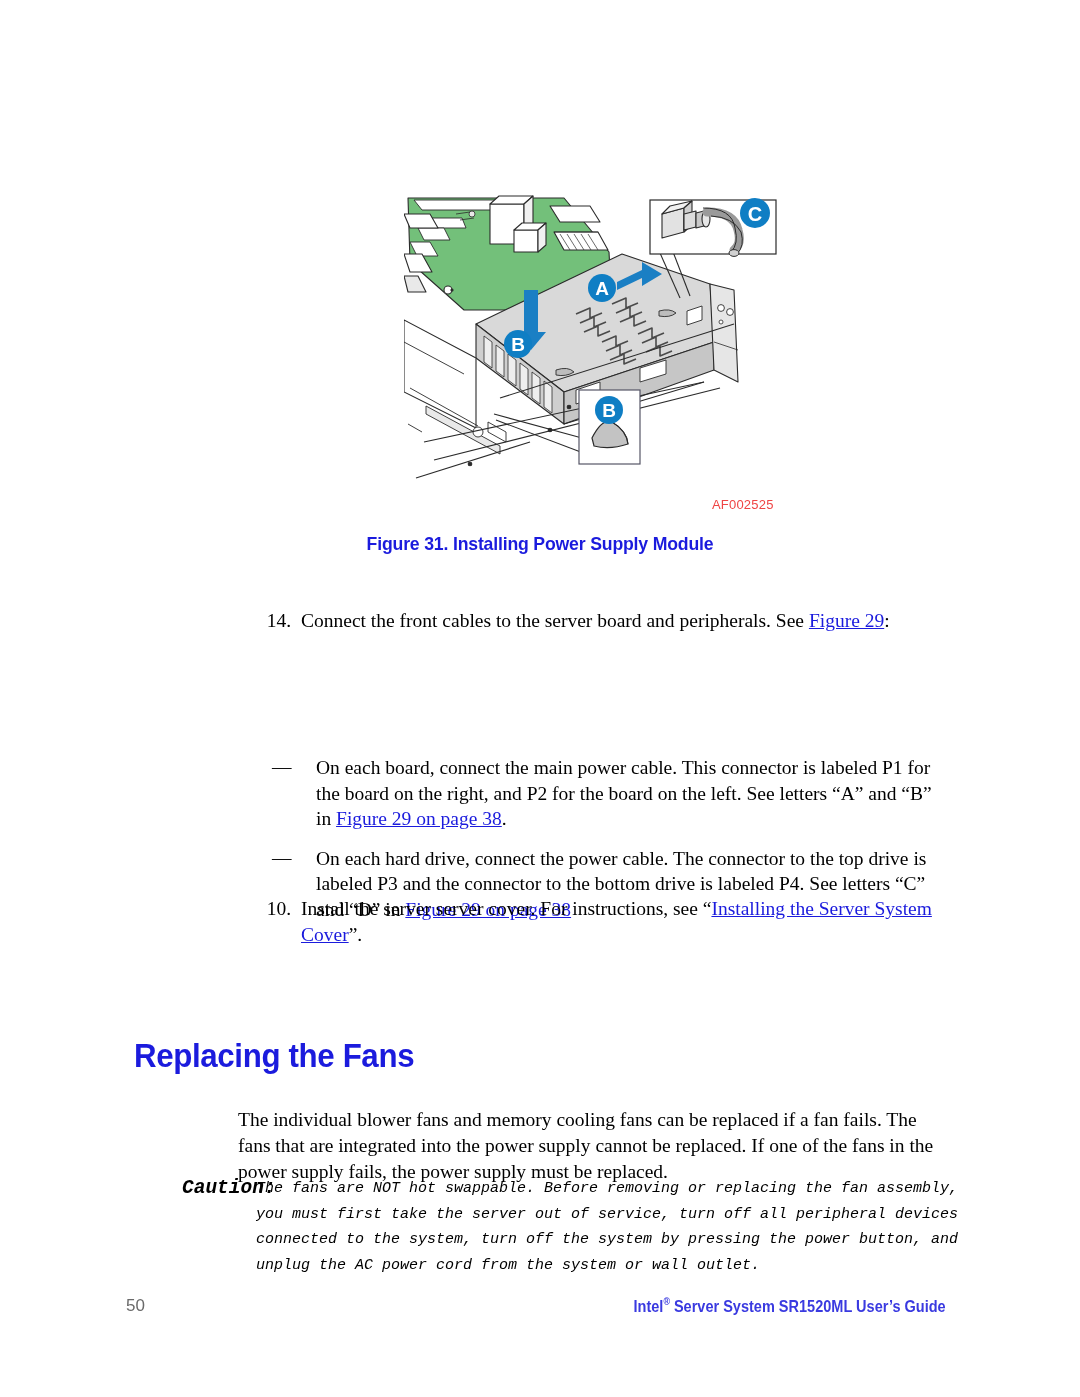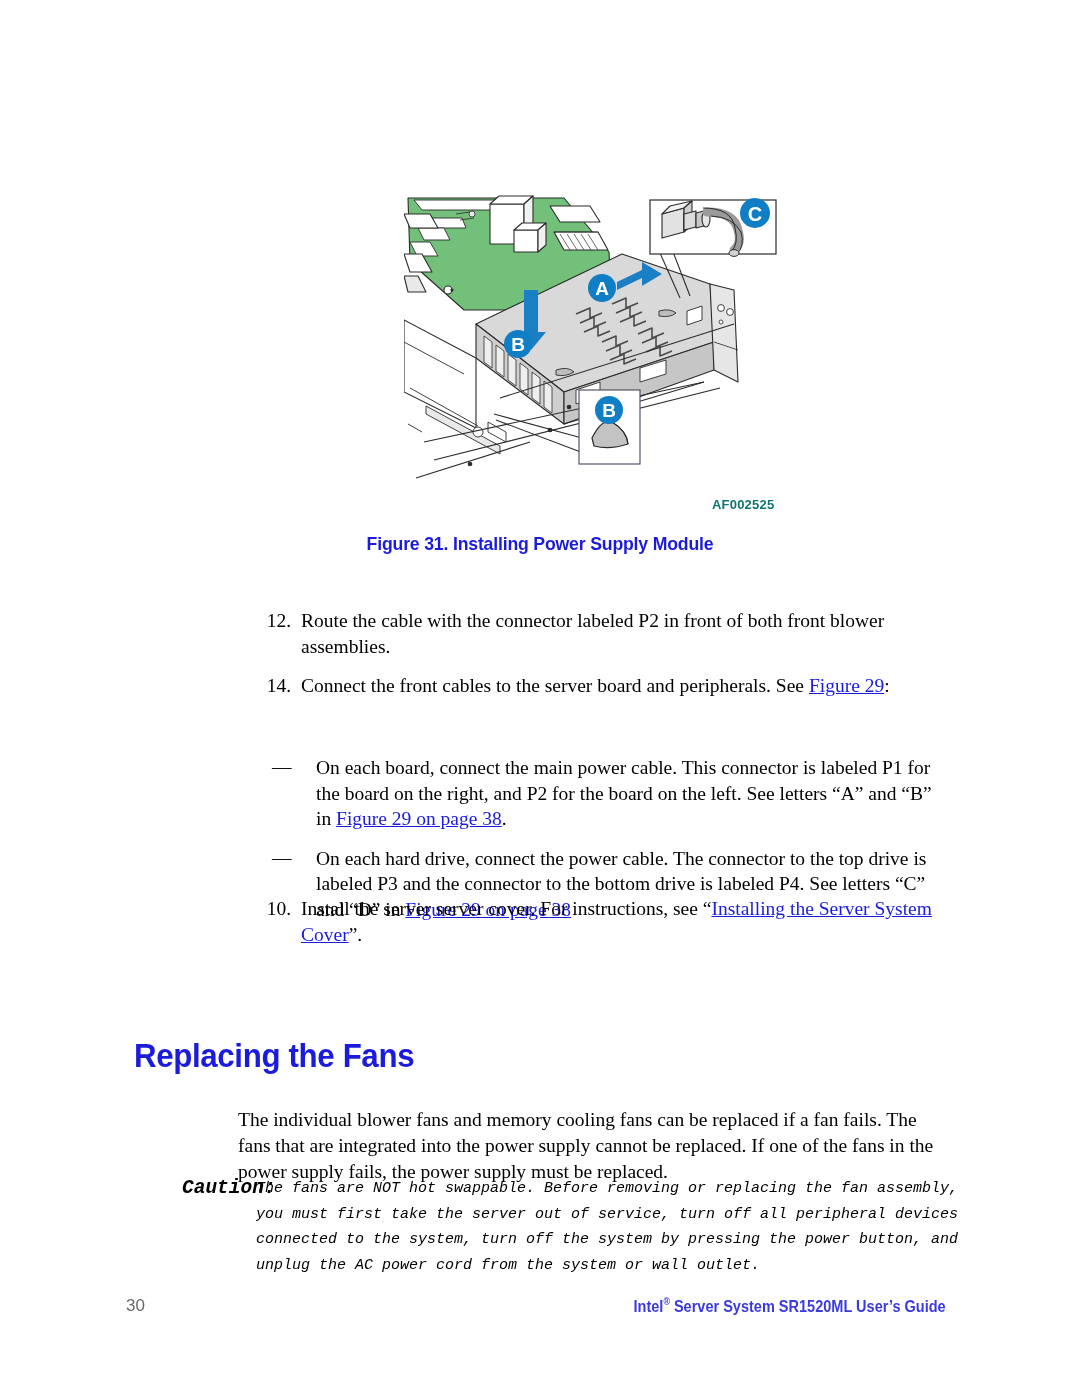--- a/index.html
+++ b/index.html
@@ -26,22 +26,21 @@
   }
   #figure-svg { display: block; }
 
   #figure-id {
     position: absolute;
     left: 712px;
     top: 497px;
     font-family: "Liberation Sans", "DejaVu Sans", sans-serif;
     font-size: 13px;
     letter-spacing: 0.2px;
-    color: #0f766e;
-    font-weight: bold;
+    color: #ef4444;
   }
 
   #figure-caption {
     position: absolute;
     left: 0;
     top: 533px;
     width: 1080px;
     text-align: center;
     font-family: "Liberation Sans", "DejaVu Sans", sans-serif;
     font-weight: bold;
@@ -342,24 +341,20 @@
       <text x="351" y="29" text-anchor="middle" fill="#ffffff" font-family="Liberation Sans, DejaVu Sans, sans-serif" font-size="20" font-weight="bold">C</text>
     </g>
   </svg>
 </div>
 
 <div id="figure-id">AF002525</div>
 <div id="figure-caption">Figure 31. Installing Power Supply Module</div>
 
 <div class="olist" style="top:608px;">
 
-  <div class="oitem">
-    <span class="num">12.</span>
-    <span>Route the cable with the connector labeled P2 in front of both front blower assemblies.</span>
-  </div>
 
 
   <div class="oitem">
     <span class="num">14.</span>
     <span>Connect the front cables to the server board and peripherals. See </span><a class="xref" href="#">Figure 29</a><span>:</span>
   </div>
 </div>
 
 <div class="dlist" style="top:755px;">
 
@@ -385,14 +380,14 @@
 
 <h1 id="section-heading">Replacing the Fans</h1>
 
 <p id="intro-paragraph">The individual blower fans and memory cooling fans can be replaced if a fan fails. The fans that are integrated into the power supply cannot be replaced. If one of the fans in the power supply fails, the power supply must be replaced.</p>
 
 <div id="caution-block">
   <span id="caution-label">Caution:</span>
   <div id="caution-text">The fans are NOT hot swappable. Before removing or replacing the fan assembly, you must first take the server out of service, turn off all peripheral devices connected to the system, turn off the system by pressing the power button, and unplug the AC power cord from the system or wall outlet.</div>
 </div>
 
-<div id="footer-page-number">30</div>
+<div id="footer-page-number">50</div>
 <div id="footer-title"><span>Intel</span><span class="reg">®</span><span> Server System SR1520ML User’s Guide</span></div>
 
 </body></html>

